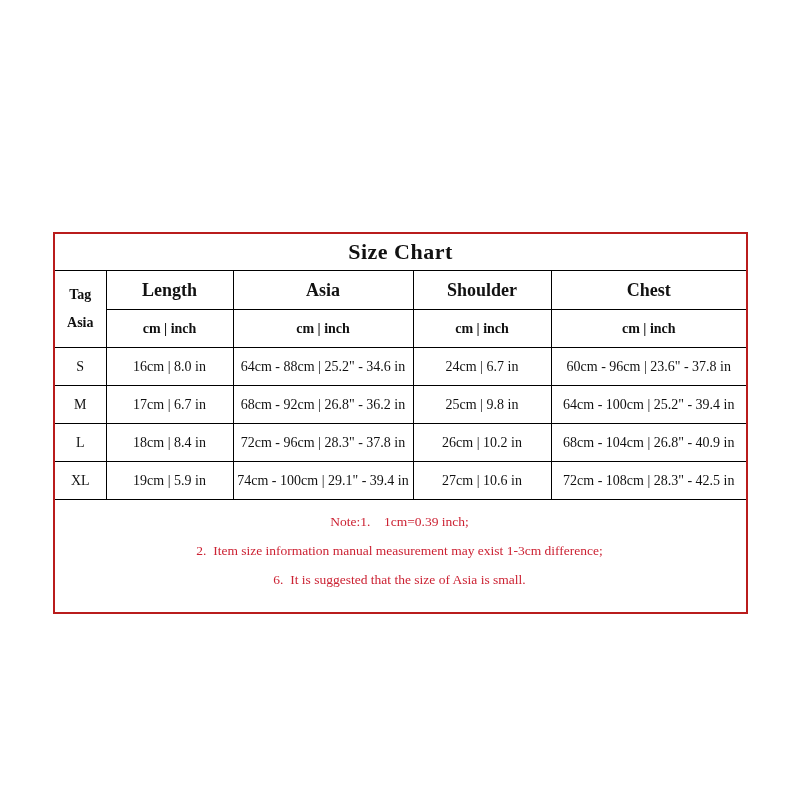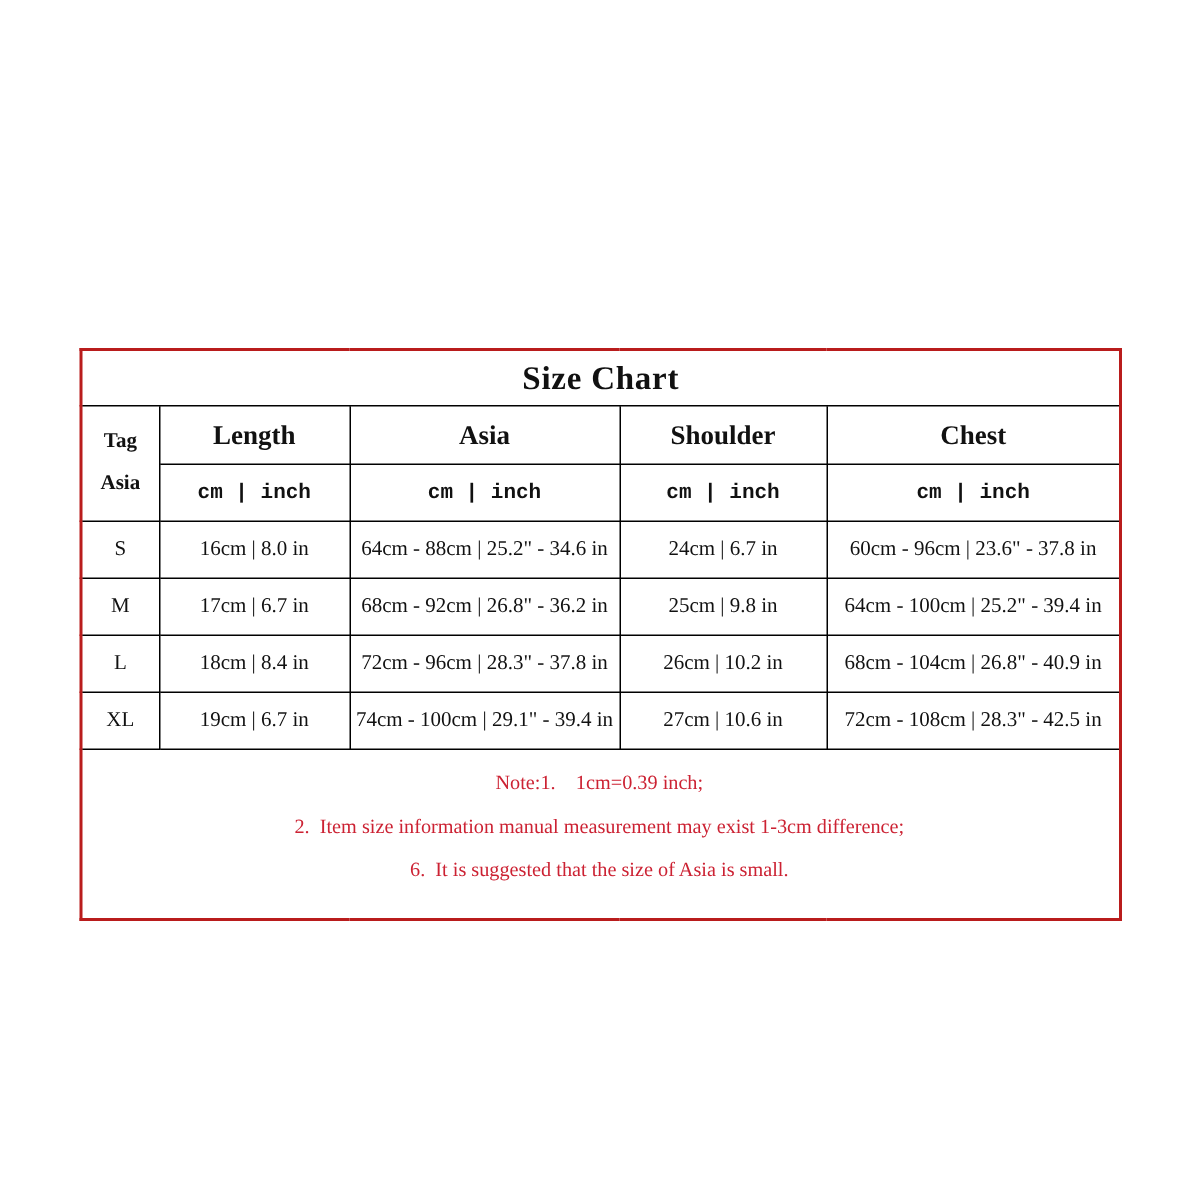--- a/index.html
+++ b/index.html
@@ -44,21 +44,20 @@
   }
   .col-header {
     height: 38px;
     font-weight: bold;
     font-size: 18px;
   }
   .unit-header {
     height: 37px;
     font-weight: bold;
     font-size: 14px;
-    font-family: Liberation Mono, monospace;
   }
   .data-row td {
     height: 37px;
     font-size: 14px;
   }
   .size-cell {
     font-size: 14px;
   }
   .notes-cell {
     height: 99px;
@@ -123,21 +122,21 @@
     </tr>
     <tr class="data-row">
       <td class="size-cell">L</td>
       <td>18cm | 8.4 in</td>
       <td>72cm - 96cm | 28.3" - 37.8 in</td>
       <td>26cm | 10.2 in</td>
       <td>68cm - 104cm | 26.8" - 40.9 in</td>
     </tr>
     <tr class="data-row">
       <td class="size-cell">XL</td>
-      <td>19cm | 6.7 in</td>
+      <td>19cm | 5.9 in</td>
       <td>74cm - 100cm | 29.1" - 39.4 in</td>
       <td>27cm | 10.6 in</td>
       <td>72cm - 108cm | 28.3" - 42.5 in</td>
     </tr>
     <tr>
       <td colspan="5" class="notes-cell">
         <div class="note-line">Note:1.    1cm=0.39 inch;</div>
         <div class="note-line">2.  Item size information manual measurement may exist 1-3cm difference;</div>
         <div class="note-line">6.  It is suggested that the size of Asia is small.</div>
       </td>

